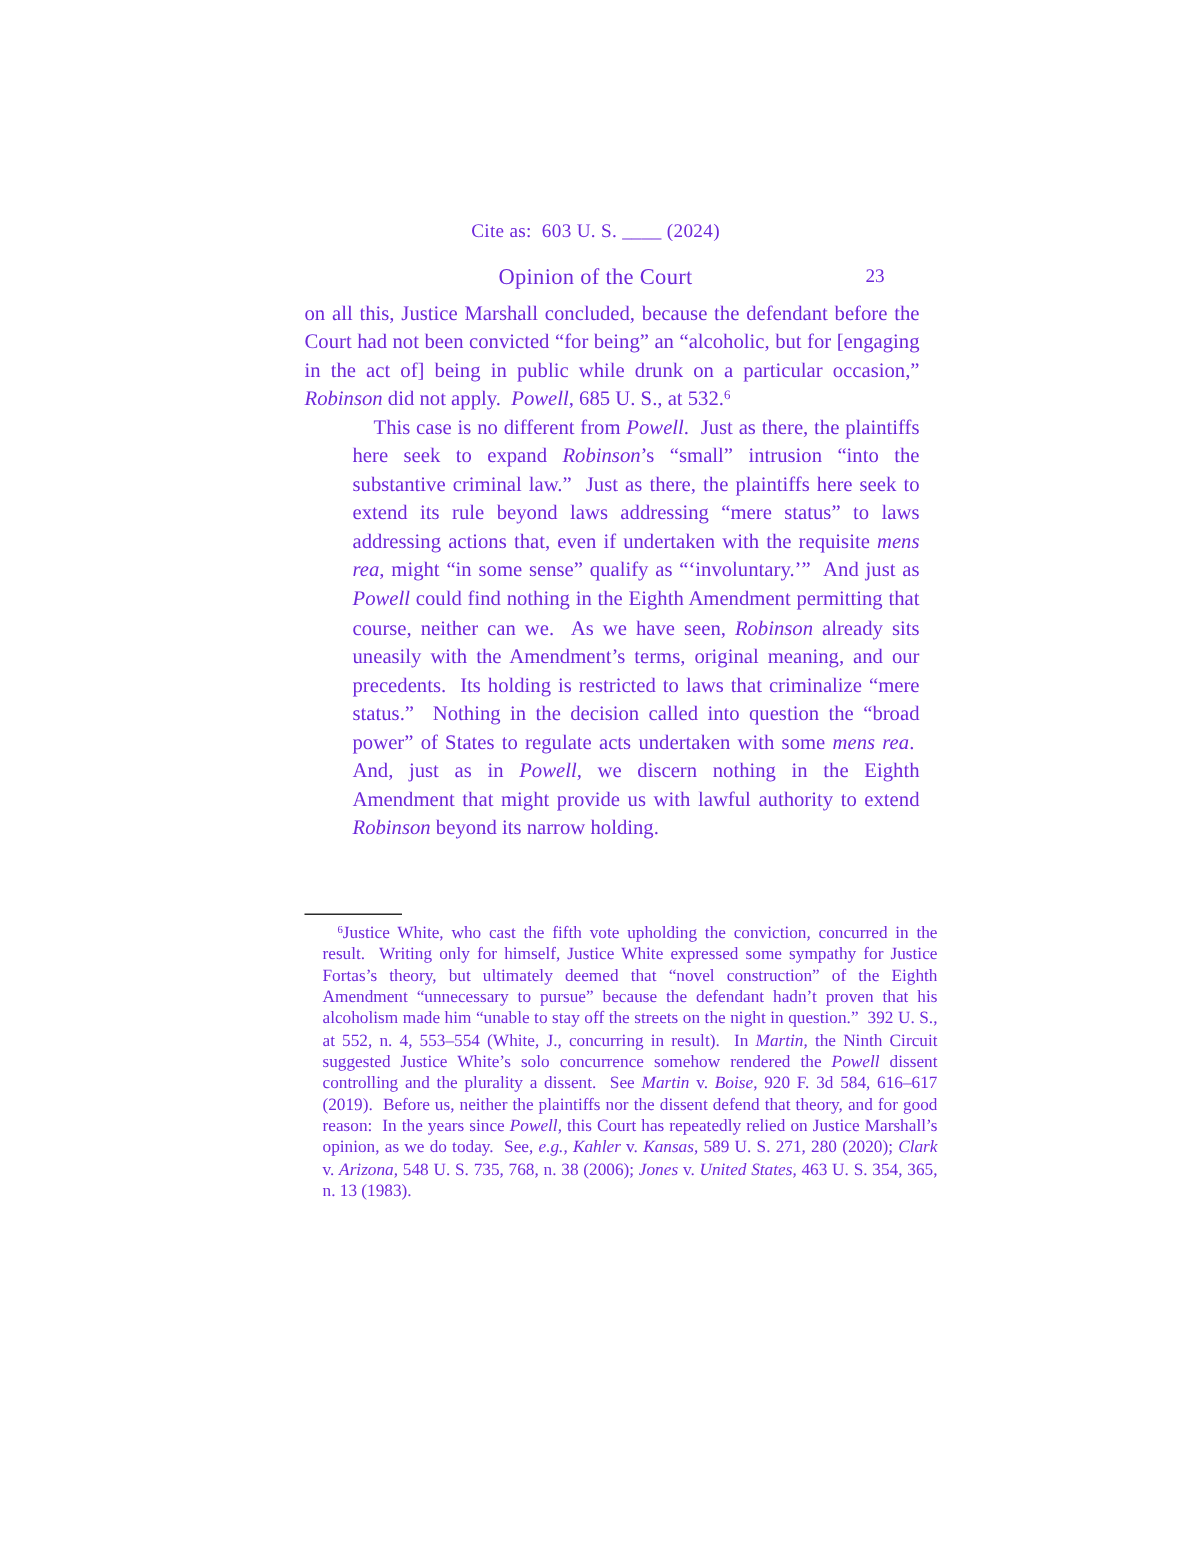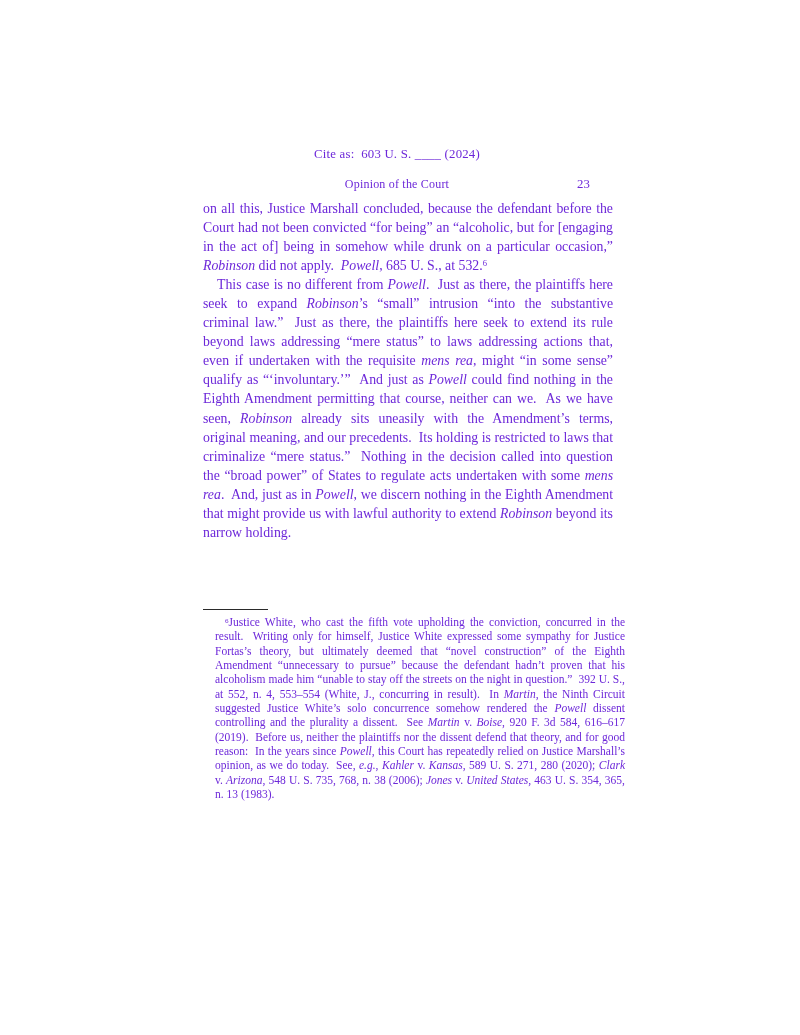--- a/index.html
+++ b/index.html
@@ -29,34 +29,34 @@
     top: 147px;
     font-size: 12.8px;
     margin-top: 30px;
   }
   .section {
     position: absolute;
     left: 192px;
     top: 177px;
     width: 410px;
     text-align: center;
-    font-size: 12px;
+    font-size: 15px;
     letter-spacing: 0.2px;
   }
   .body {
     position: absolute;
     left: 203px;
     top: 199px;
     width: 410px;
     text-align: justify;
     font-size: 13.8px;
     line-height: 19.05px;
   }
   .body p { margin: 0; }
-  .body p.indent { text-indent: 14px; }
+  .body p.indent { text-indent: 14px; margin-left: 32px; }
   .fn-rule {
     position: absolute;
     left: 203px;
     top: 609px;
     width: 65px;
     height: 0;
     border-top: 1px solid #2a2a2a;
   }
   .footnote {
     position: absolute;
@@ -83,21 +83,21 @@
 
 <div class="page">
 
   <div class="cite">Cite as:&nbsp; 603 U. S. ____ (2024)</div>
 
   <div class="pagenum">23</div>
 
   <div class="section">Opinion of the Court</div>
 
   <div class="body">
-    <p><span>on all this, Justice Marshall concluded, because the defendant before the Court had not been convicted “for being” an “alcoholic, but for [engaging in the act of] being in somehow while drunk on a particular occasion,” </span><span class="it">Robinson</span><span> did not apply.&nbsp; </span><span class="it">Powell</span><span>, 685 U. S., at 532.</span><sup>6</sup></p>
+    <p><span>on all this, Justice Marshall concluded, because the defendant before the Court had not been convicted “for being” an “alcoholic, but for [engaging in the act of] being in public while drunk on a particular occasion,” </span><span class="it">Robinson</span><span> did not apply.&nbsp; </span><span class="it">Powell</span><span>, 685 U. S., at 532.</span><sup>6</sup></p>
     <p class="indent"><span>This case is no different from </span><span class="it">Powell</span><span>.&nbsp; Just as there, the plaintiffs here seek to expand </span><span class="it">Robinson</span><span>’s “small” intrusion “into the substantive criminal law.”&nbsp; Just as there, the plaintiffs here seek to extend its rule beyond laws addressing “mere status” to laws addressing actions that, even if undertaken with the requisite </span><span class="it">mens rea</span><span>, might “in some sense” qualify as “‘involuntary.’”&nbsp; And just as </span><span class="it">Powell</span><span> could find nothing in the Eighth Amendment permitting that course, neither can we.&nbsp; As we have seen, </span><span class="it">Robinson</span><span> already sits uneasily with the Amendment’s terms, original meaning, and our precedents.&nbsp; Its holding is restricted to laws that criminalize “mere status.”&nbsp; Nothing in the decision called into question the “broad power” of States to regulate acts undertaken with some </span><span class="it">mens rea</span><span>.&nbsp; And, just as in </span><span class="it">Powell</span><span>, we discern nothing in the Eighth Amendment that might provide us with lawful authority to extend </span><span class="it">Robinson</span><span> beyond its narrow holding.</span></p>
   </div>
 
   <div class="fn-rule"></div>
 
   <div class="footnote">
     <p><sup>6</sup><span>Justice White, who cast the fifth vote upholding the conviction, concurred in the result.&nbsp; Writing only for himself, Justice White expressed some sympathy for Justice Fortas’s theory, but ultimately deemed that “novel construction” of the Eighth Amendment “unnecessary to pursue” because the defendant hadn’t proven that his alcoholism made him “unable to stay off the streets on the night in question.”&nbsp; 392 U. S., at 552, n. 4, 553–554 (White, J., concurring in result).&nbsp; In </span><span class="it">Martin</span><span>, the Ninth Circuit suggested Justice White’s solo concurrence somehow rendered the </span><span class="it">Powell</span><span> dissent controlling and the plurality a dissent.&nbsp; See </span><span class="it">Martin</span><span> v. </span><span class="it">Boise</span><span>, 920 F. 3d 584, 616–617 (2019).&nbsp; Before us, neither the plaintiffs nor the dissent defend that theory, and for good reason:&nbsp; In the years since </span><span class="it">Powell</span><span>, this Court has repeatedly relied on Justice Marshall’s opinion, as we do today.&nbsp; See, </span><span class="it">e.g.</span><span>, </span><span class="it">Kahler</span><span> v. </span><span class="it">Kansas</span><span>, 589 U. S. 271, 280 (2020); </span><span class="it">Clark</span><span> v. </span><span class="it">Arizona</span><span>, 548 U. S. 735, 768, n. 38 (2006); </span><span class="it">Jones</span><span> v. </span><span class="it">United States</span><span>, 463 U. S. 354, 365, n. 13 (1983).</span></p>
   </div>
 
 </div>

